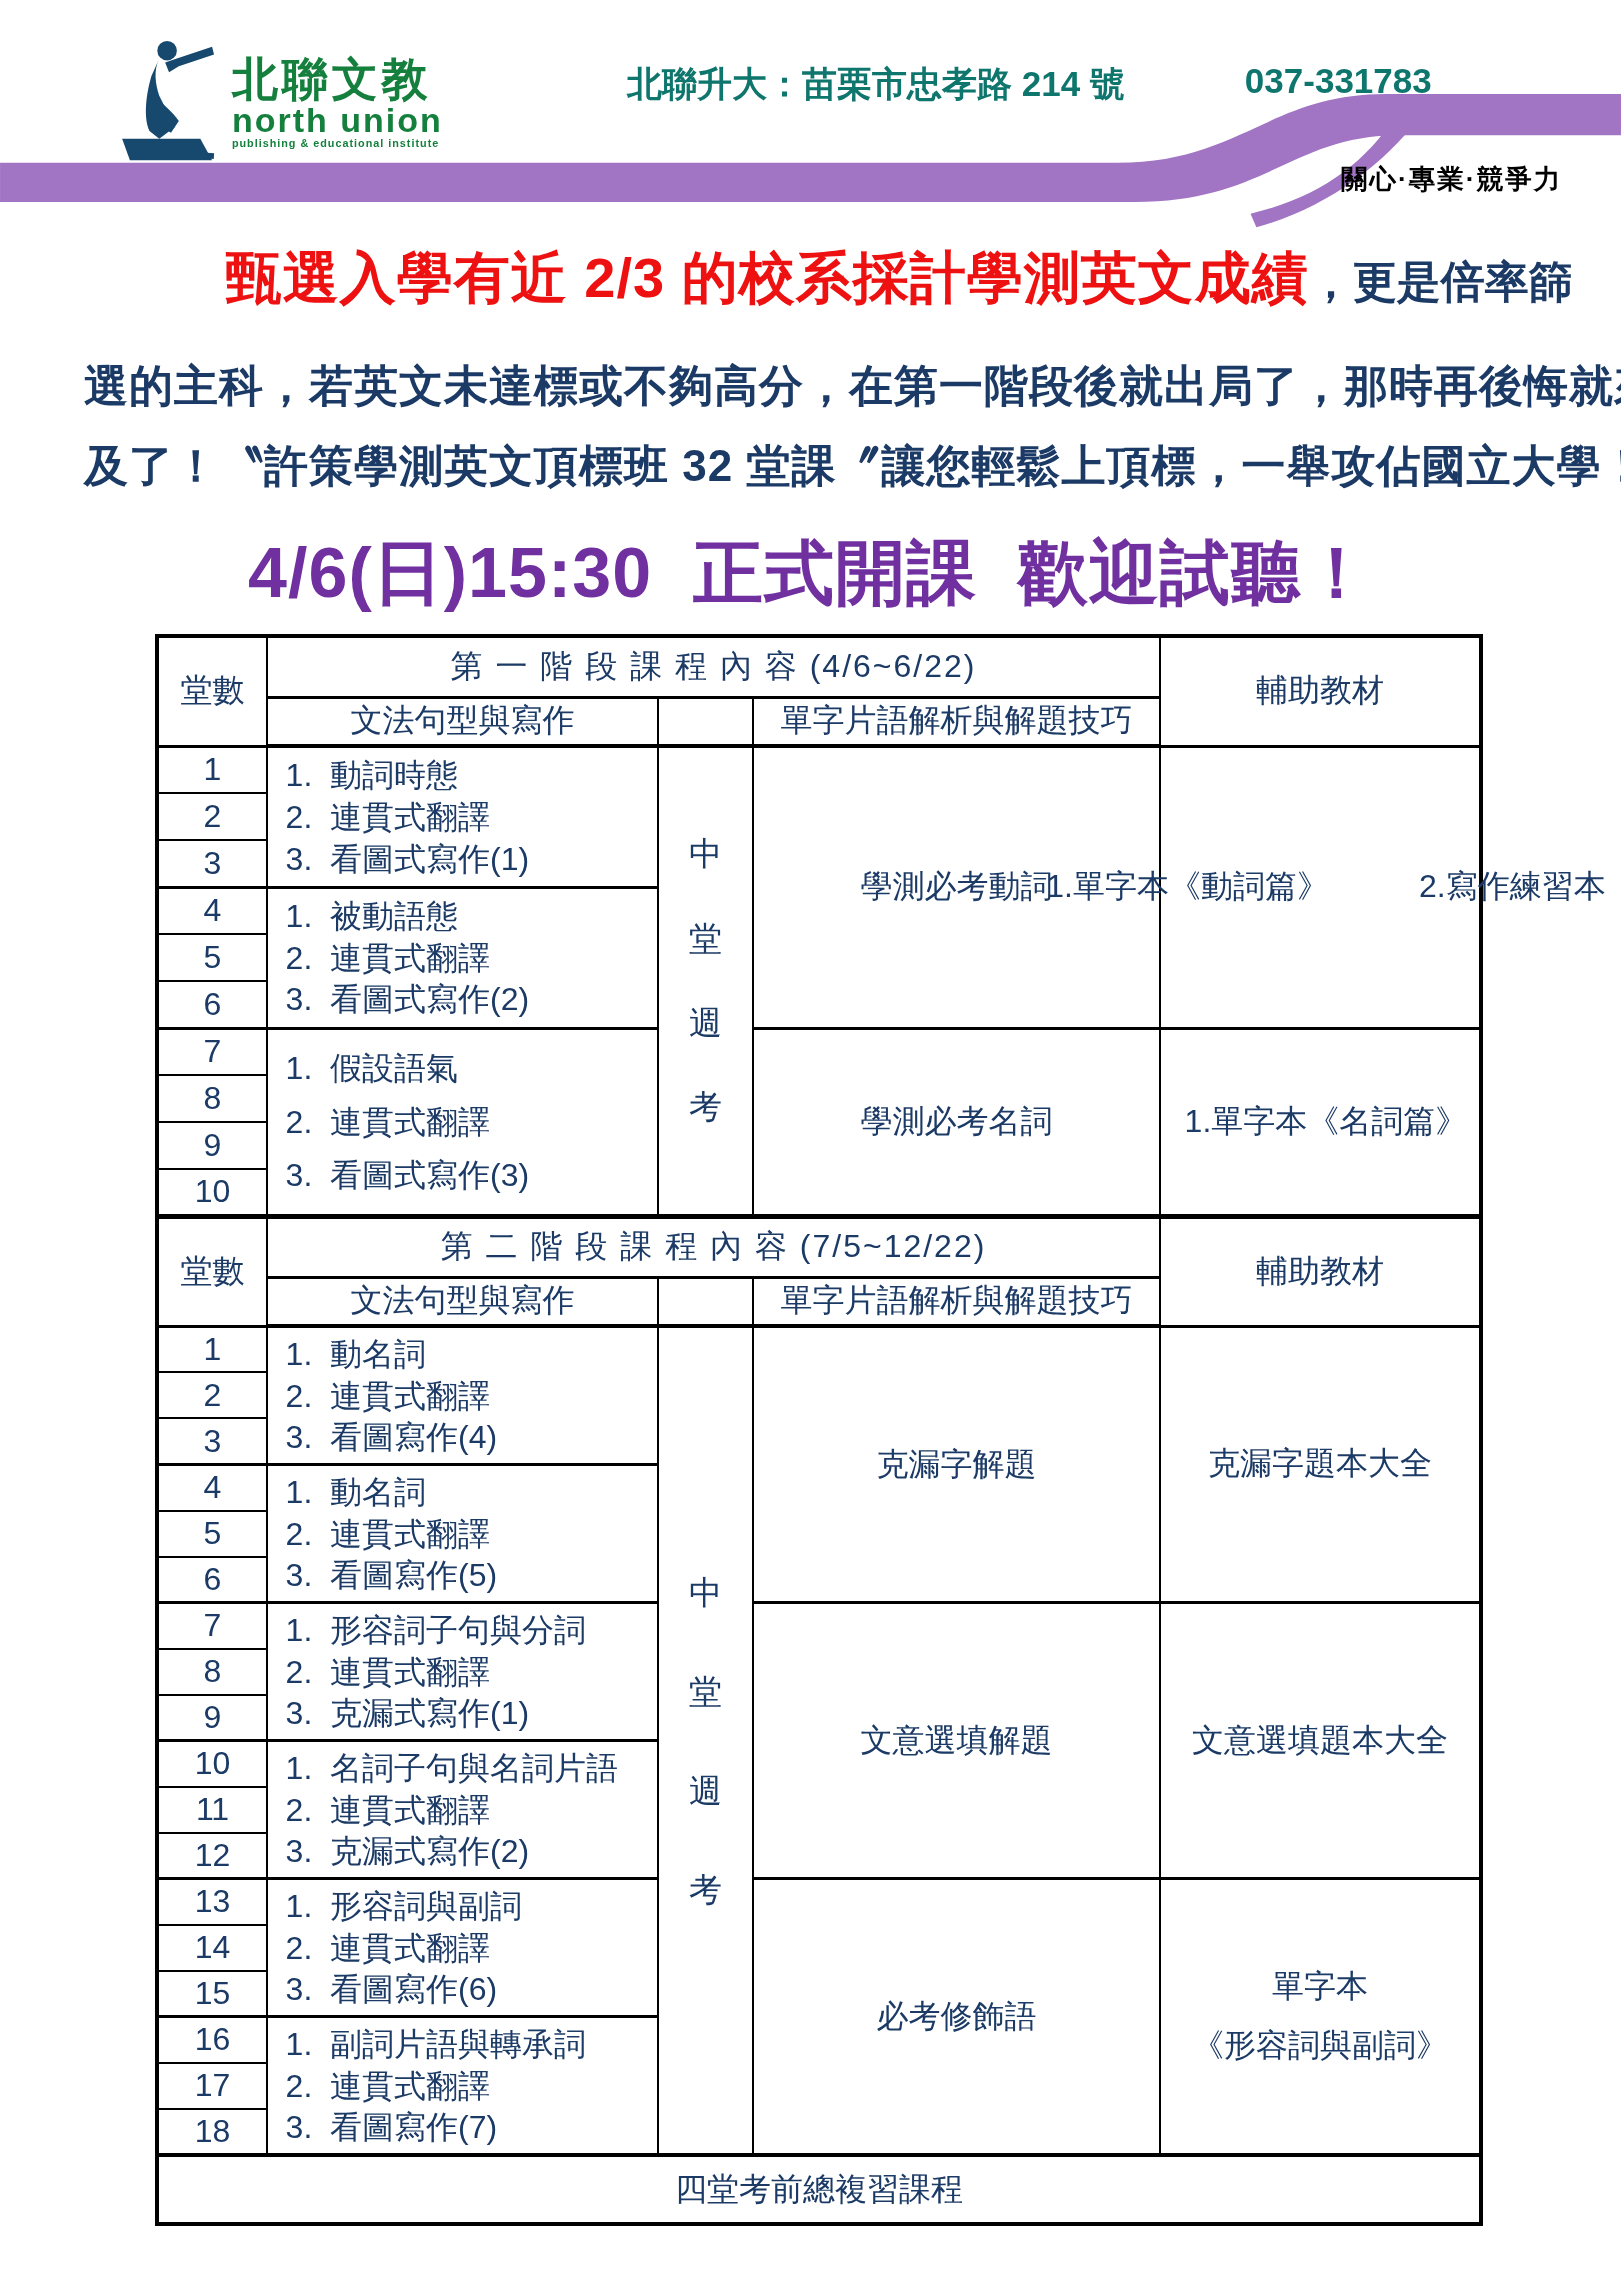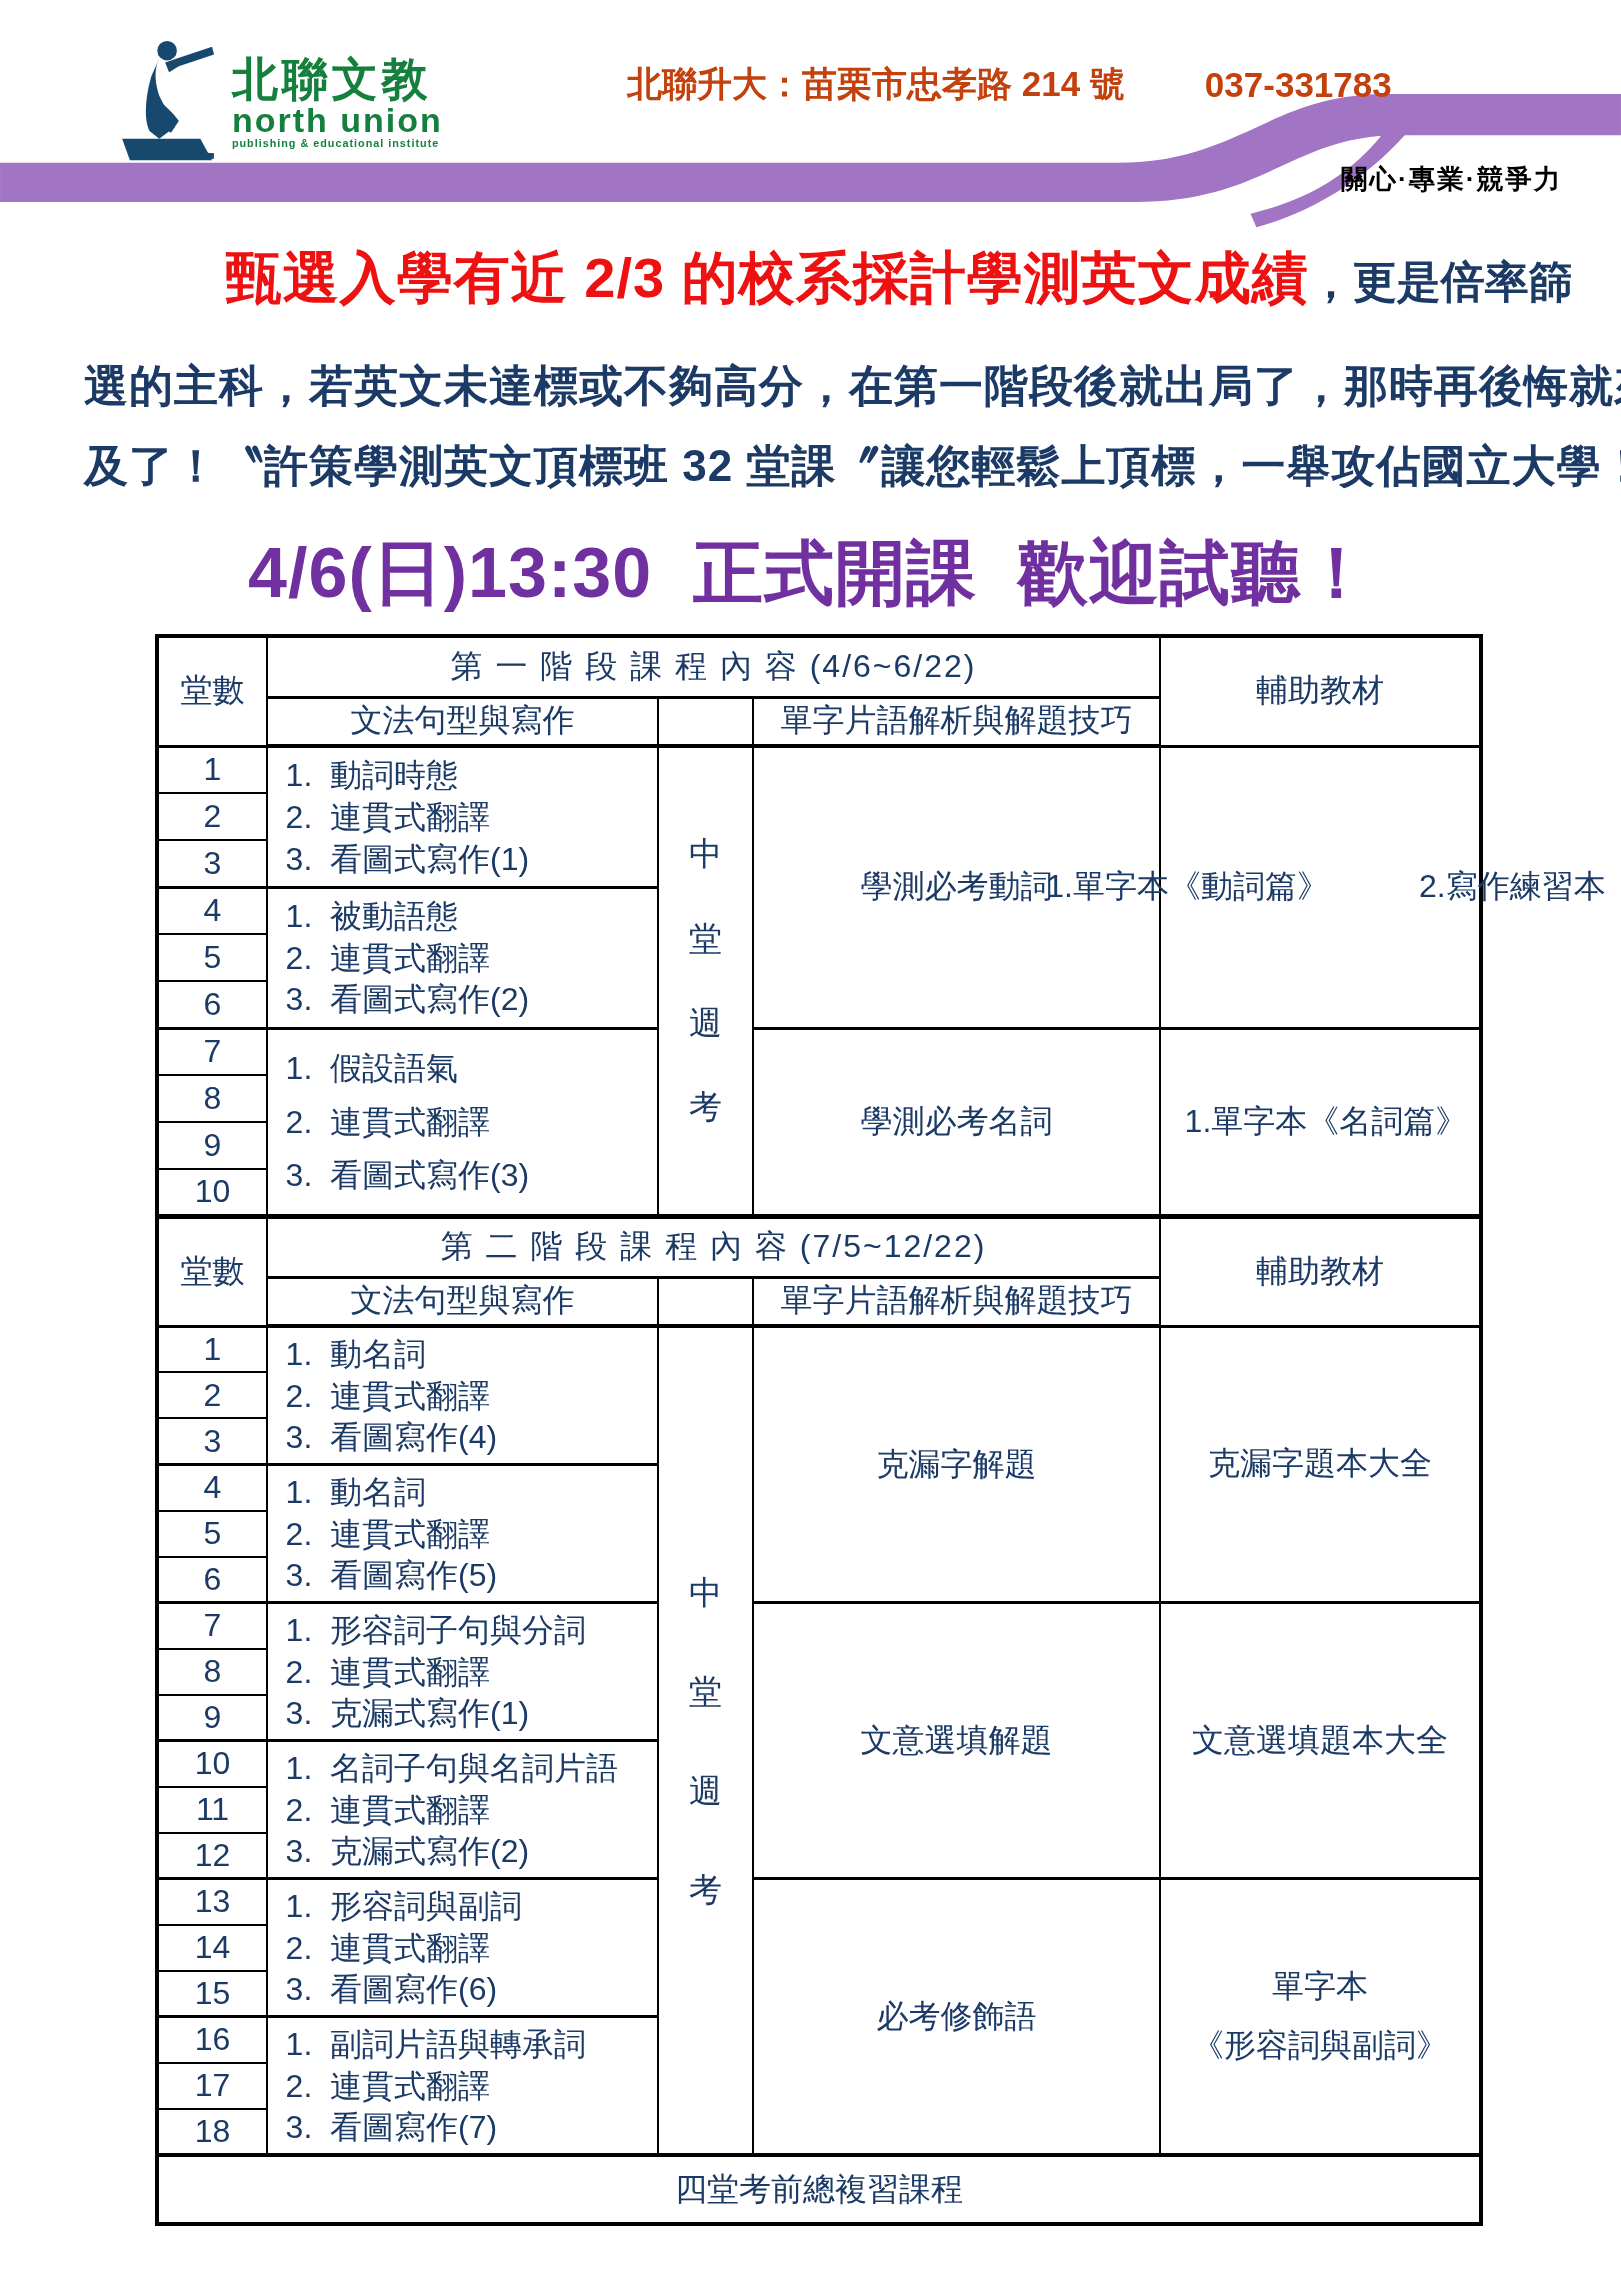--- a/index.html
+++ b/index.html
@@ -9,22 +9,22 @@
     -webkit-font-smoothing:antialiased;
   }
   
   .band-svg{position:absolute;left:0;top:0;width:1621px;height:294px;z-index:0;}
   .logo{position:absolute;left:116px;top:37px;width:353px;height:137px;z-index:2;display:flex;}
   .logo-fig{width:110px;height:133px;flex:0 0 auto;}
   .logo-txt{margin-left:5.9px;color:#15803d;}
   .logo-cn{font-size:46px;font-weight:bold;letter-spacing:3.9px;line-height:1.05;margin-top:17.6px;}
   .logo-en{font-size:34px;font-weight:bold;letter-spacing:2px;line-height:1.0;}
   .logo-sub{font-size:10.8px;font-weight:bold;letter-spacing:1px;}
-  .addr-row{position:absolute;left:627px;top:61px;z-index:2;display:flex;gap:80px;
-    color:#c2410c;font-weight:bold;font-size:35px;white-space:pre;align-items:center;}
+  .addr-row{position:absolute;left:627px;top:61px;z-index:2;display:flex;gap:120px;
+    color:#0f766e;font-weight:bold;font-size:35px;white-space:pre;}
   .slogan{position:absolute;left:1341px;top:161px;z-index:2;color:#000;font-weight:bold;
     font-size:26.5px;letter-spacing:2px;white-space:pre;}
   
   .intro{position:absolute;left:0;top:223px;width:1621px;z-index:2;}
   .l1{margin-left:208px;white-space:pre;}
   .l1 .big{color:#ee1111;font-size:56px;font-weight:bold;letter-spacing:1px;}
   .l1 .tail{color:#1b3a66;font-size:44px;font-weight:bold;}
   .l2,.l3{margin-left:84px;margin-top:21.6px;color:#1b3a66;font-size:44px;font-weight:bold;
     white-space:pre;letter-spacing:1px;}
   .open-line{margin-top:31px;text-align:center;color:#7030a0;font-size:70px;font-weight:bold;
@@ -95,21 +95,21 @@
 </div>
 
 <div class="slogan">關心·專業·競爭力</div>
 
 <div class="intro">
   <div class="l1">
     <span class="big">甄選入學有近 2/3 的校系採計學測英文成績</span><span class="tail">，更是倍率篩</span>
   </div>
   <div class="l2">選的主科，若英文未達標或不夠高分，在第一階段後就出局了，那時再後悔就來不</div>
   <div class="l3">及了！〝許策學測英文頂標班 32 堂課〞讓您輕鬆上頂標，一舉攻佔國立大學！</div>
-  <div class="open-line">4/6(日)13:30  正式開課  歡迎試聽！</div>
+  <div class="open-line">4/6(日)15:30  正式開課  歡迎試聽！</div>
 </div>
 
 <table class="course">
 <colgroup>
   <col style="width:110px">
       <col style="width:391px">
       <col style="width:95px">
       <col style="width:407px">
       <col style="width:321px">
 </colgroup>

